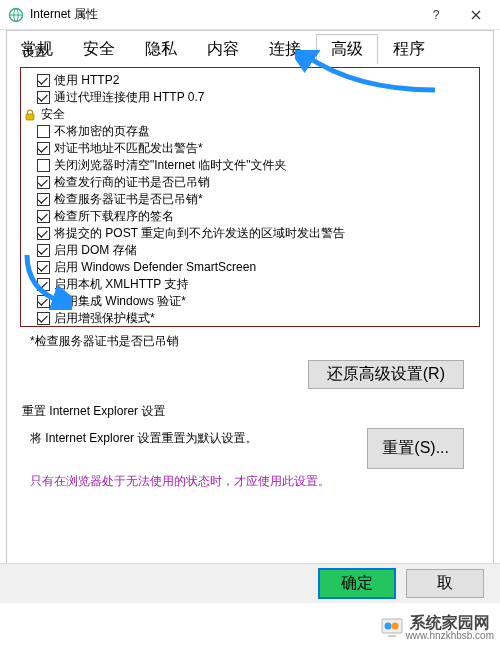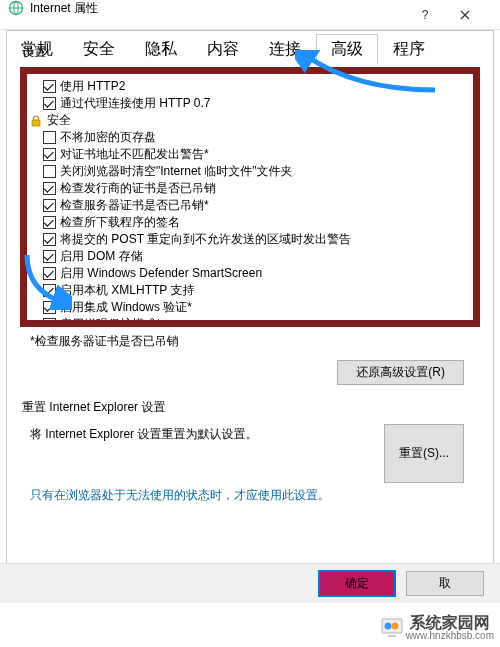--- a/index.html
+++ b/index.html
@@ -1,50 +1,50 @@
 <!DOCTYPE html>
 <html><head>
 <meta charset="utf-8">
 <style>
   * { box-sizing: border-box; font-family: "Microsoft YaHei", "Segoe UI", Tahoma, sans-serif; }
   body { margin: 0; background: #fff; width: 500px; height: 647px; position: relative; overflow: hidden; }
 
-  .titlebar { height: 30px; display: flex; align-items: flex-start; padding: 0 15px 0 8px; font-size: 12px; border-bottom: 1px solid #e5e5e5; }
+  .titlebar { height: 30px; display: flex; align-items: center; padding: 0 4px 0 8px; font-size: 12px; border-bottom: 1px solid #e5e5e5; }
   .titlebar .icon { width: 16px; height: 16px; margin-right: 6px; display: inline-flex; }
   .titlebar .title { flex: 1; }
   .titlebar .winbtn { width: 40px; height: 30px; display: inline-flex; align-items: center; justify-content: center; color: #333; }
   .titlebar .winbtn svg { width: 10px; height: 10px; }
 
   .tabs { display: flex; padding: 4px 6px 0 6px; position: relative; }
   .tab { font-size: 16px; padding: 4px 14px; border: 1px solid transparent; border-bottom: none; margin-right: 0; cursor: default; }
   .tab.active { border-color: #c8c8c8; background: #fff; position: relative; z-index: 2; }
   .tab-panel-border { position: absolute; left: 6px; right: 6px; top: 30px; bottom: 56px; border: 1px solid #c8c8c8; z-index: 0; }
 
   .panel { position: absolute; left: 6px; right: 6px; top: 30px; bottom: 56px; padding: 12px 14px 10px 14px; font-size: 12px; z-index: 1; }
   .group-label { margin: 2px 0 6px 2px; }
 
-  .tree-box { border: 7px solid #7f1d1d; height: 260px; overflow-y: scroll; padding: 4px 2px; background: #fff; }
+  .tree-box { border: 1px solid #7f1d1d; height: 260px; overflow-y: scroll; padding: 4px 2px; background: #fff; }
   .tree-row { display: flex; align-items: center; height: 17px; padding-left: 14px; font-size: 12px; white-space: nowrap; }
   .tree-row.cat { padding-left: 0; }
   .tree-row .chk { width: 13px; height: 13px; border: 1px solid #333; margin-right: 4px; display: inline-flex; align-items: center; justify-content: center; flex: 0 0 auto; }
   .tree-row .chk.checked::after { content: ""; width: 8px; height: 4px; border-left: 1.7px solid #000; border-bottom: 1.7px solid #000; transform: rotate(-45deg) translateY(-1px); }
   .tree-row .caticon { width: 14px; height: 14px; margin-right: 4px; display: inline-flex; align-items: center; justify-content: center; }
 
   .highlight-box { position: absolute; border: 2px solid #ff2a2a; pointer-events: none; }
 
   .note { margin: 6px 2px 10px 10px; }
-  .btn { background: #e1e1e1; border: 1px solid #adadad; padding: 3px 18px; font-size: 12px; cursor: default; }
-  .btn.small { padding: 20px 14px; }
+  .btn { background: #e1e1e1; border: 1px solid #adadad; padding: 3px 18px; font-size: 16px; cursor: default; }
+  .btn.small { padding: 9px 14px; }
   .restore-row { display: flex; justify-content: flex-end; padding-right: 16px; margin-bottom: 14px; }
   .reset-text { margin: 4px 2px 10px 10px; }
-  .reset-note { margin: 4px 2px 4px 10px; color: #0369a1; }
+  .reset-note { margin: 4px 2px 4px 10px; color: #a21caf; }
 
   .footer { position: absolute; left: 0; right: 0; bottom: 44px; height: 40px; background: #f0f0f0; border-top: 1px solid #dcdcdc; display: flex; align-items: center; justify-content: flex-end; padding: 0 16px; gap: 10px; }
   .footer .btn { min-width: 78px; }
-  .footer .btn.primary { border: 2px solid #0078d7; background: #be185d; }
+  .footer .btn.primary { border: 2px solid #0078d7; background: #22c55e; }
 
   .watermark { position: absolute; right: 6px; bottom: 6px; display: flex; align-items: center; gap: 6px; font-size: 16px; font-weight: bold; color: #333; opacity: 0.9; z-index: 50; }
   .watermark .wm-icon { width: 24px; height: 24px; }
   .watermark .wm-url { font-size: 10px; font-weight: normal; color: #666; margin-left: -4px; }
 
   .arrow { position: absolute; z-index: 40; }
 </style>
 </head>
 <body>
 

